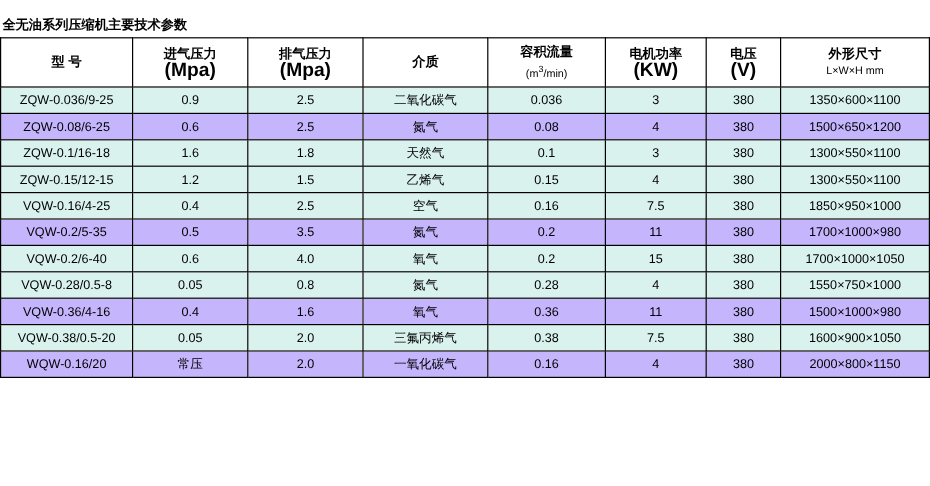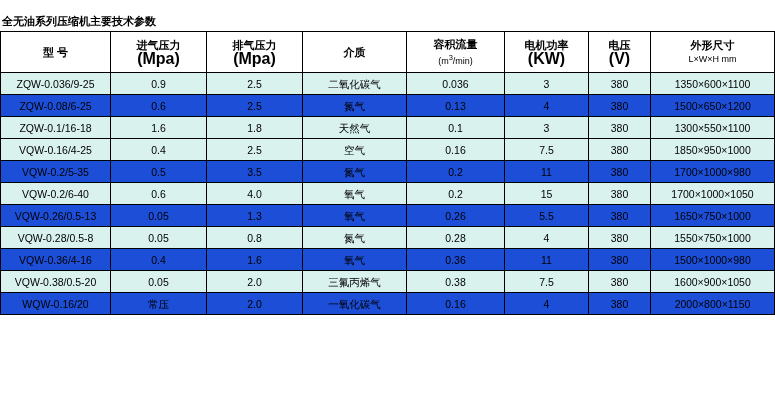--- a/index.html
+++ b/index.html
@@ -62,21 +62,21 @@
     margin-top: 2px;
   }
   table.spec tbody td {
     height: 21px;
     font-size: 10.5px;
   }
   tbody tr.tint td {
     background: #d9f2ee;
   }
   tbody tr.plain td {
-    background: #1d4ed8;
+    background: #c4b5fd;
   }
   td.model {
     text-align: left;
     padding-left: 6px;
     font-size: 10.5px;
   }
   .sup {
     font-size: 7.5px;
     vertical-align: super;
   }
@@ -150,36 +150,46 @@
           <td>0.036</td>
           <td>3</td>
           <td>380</td>
           <td>1350×600×1100</td>
         </tr>
         <tr class="plain">
           <td class="model">ZQW-0.08/6-25</td>
           <td>0.6</td>
           <td>2.5</td>
           <td>氮气</td>
-          <td>0.13</td>
+          <td>0.08</td>
           <td>4</td>
           <td>380</td>
           <td>1500×650×1200</td>
         </tr>
         <tr class="tint">
           <td class="model">ZQW-0.1/16-18</td>
           <td>1.6</td>
           <td>1.8</td>
           <td>天然气</td>
           <td>0.1</td>
           <td>3</td>
           <td>380</td>
           <td>1300×550×1100</td>
         </tr>
         <tr class="tint">
+          <td class="model">ZQW-0.15/12-15</td>
+          <td>1.2</td>
+          <td>1.5</td>
+          <td>乙烯气</td>
+          <td>0.15</td>
+          <td>4</td>
+          <td>380</td>
+          <td>1300×550×1100</td>
+        </tr>
+        <tr class="tint">
           <td class="model">VQW-0.16/4-25</td>
           <td>0.4</td>
           <td>2.5</td>
           <td>空气</td>
           <td>0.16</td>
           <td>7.5</td>
           <td>380</td>
           <td>1850×950×1000</td>
         </tr>
         <tr class="plain">
@@ -195,30 +205,20 @@
         <tr class="tint">
           <td class="model">VQW-0.2/6-40</td>
           <td>0.6</td>
           <td>4.0</td>
           <td>氧气</td>
           <td>0.2</td>
           <td>15</td>
           <td>380</td>
           <td>1700×1000×1050</td>
         </tr>
-        <tr class="plain">
-          <td class="model">VQW-0.26/0.5-13</td>
-          <td>0.05</td>
-          <td>1.3</td>
-          <td>氧气</td>
-          <td>0.26</td>
-          <td>5.5</td>
-          <td>380</td>
-          <td>1650×750×1000</td>
-        </tr>
         <tr class="tint">
           <td class="model">VQW-0.28/0.5-8</td>
           <td>0.05</td>
           <td>0.8</td>
           <td>氮气</td>
           <td>0.28</td>
           <td>4</td>
           <td>380</td>
           <td>1550×750×1000</td>
         </tr>

